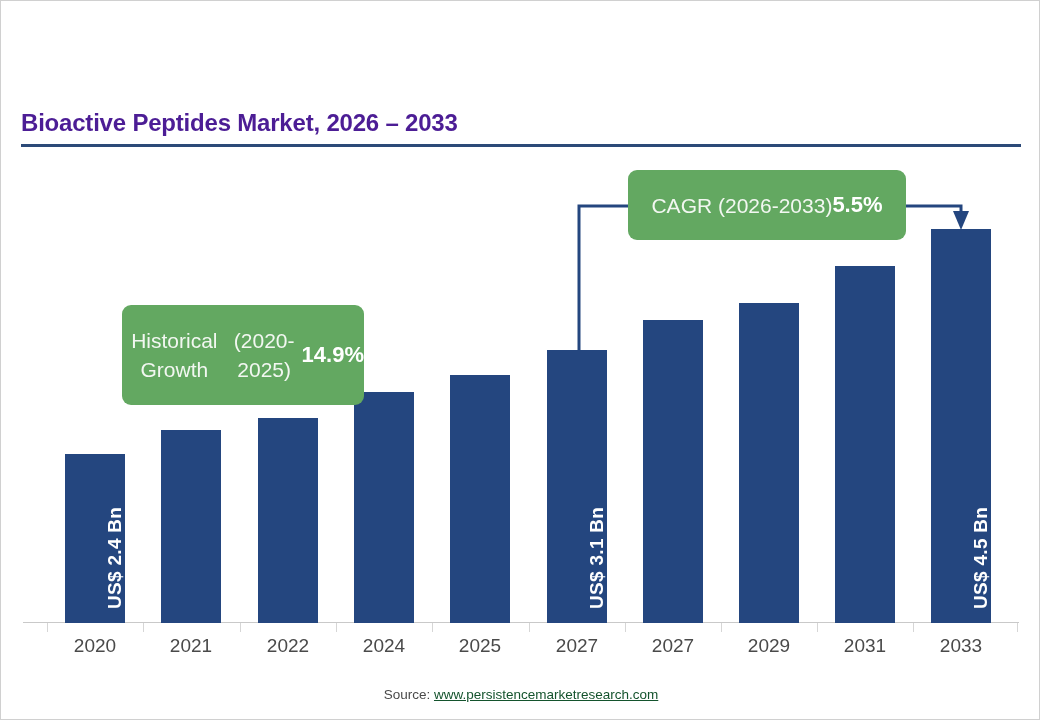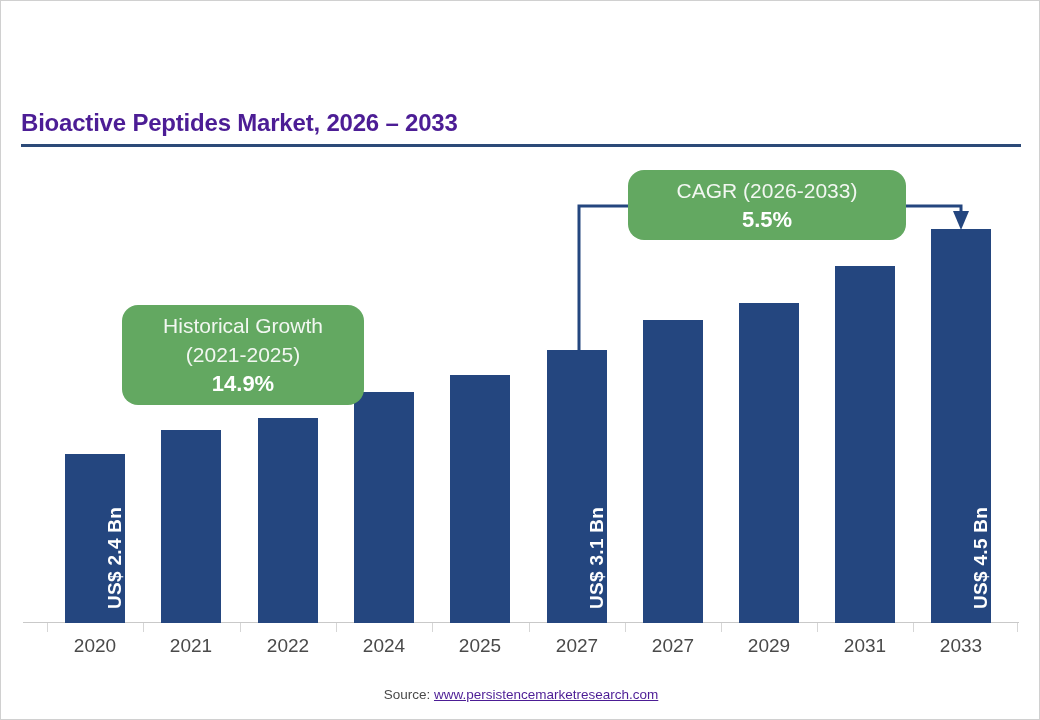--- a/index.html
+++ b/index.html
@@ -126,27 +126,27 @@
     top: 622px;
     width: 1px;
     height: 9px;
     background: #d6d6d6;
   }
 
   
   .callout {
     position: absolute;
     background: #63a861;
-    border-radius: 16px;
+    border-radius: 9px;
     color: #ffffff;
     text-align: center;
     font-family: "Liberation Sans", sans-serif;
     box-sizing: border-box;
     display: flex;
-    flex-direction: column;
+    flex-direction: row;
     align-items: center;
     justify-content: center;
   }
   .callout .c-line {
     font-size: 21px;
     line-height: 29px;
     font-weight: normal;
     color: #f2f7f1;
   }
   .callout .c-value {
@@ -185,21 +185,21 @@
     position: absolute;
     left: 0;
     top: 686px;
     width: 1040px;
     text-align: center;
     font-family: "Liberation Sans", sans-serif;
     font-size: 13.5px;
     color: #4a4a4a;
   }
   #source a {
-    color: #4c1d95;
+    color: #14532d;
     text-decoration: underline;
   }
 </style>
 </head>
 <body>
 
 <div id="page">
 
 
   <div id="title-wrap">
@@ -248,21 +248,21 @@
         <div class="axis-tick" style="left: 1016px;"></div>
       </div>
 
     <svg id="connector" viewBox="0 0 1040 720">
       <path d="M578,350 L578,205 L960,205 L960,219" fill="none" stroke="#24467f" stroke-width="3"></path>
       <path d="M960,229 L952,210 L968,210 Z" fill="#24467f"></path>
     </svg>
 
     <div class="callout" id="callout-historical">
       <div class="c-line">Historical Growth</div>
-      <div class="c-line">(2021-2025)</div>
+      <div class="c-line">(2020-2025)</div>
       <div class="c-value">14.9%</div>
     </div>
 
     <div class="callout" id="callout-cagr">
       <div class="c-line">CAGR (2026-2033)</div>
       <div class="c-value">5.5%</div>
     </div>
   </div>
 
   <div id="source">

